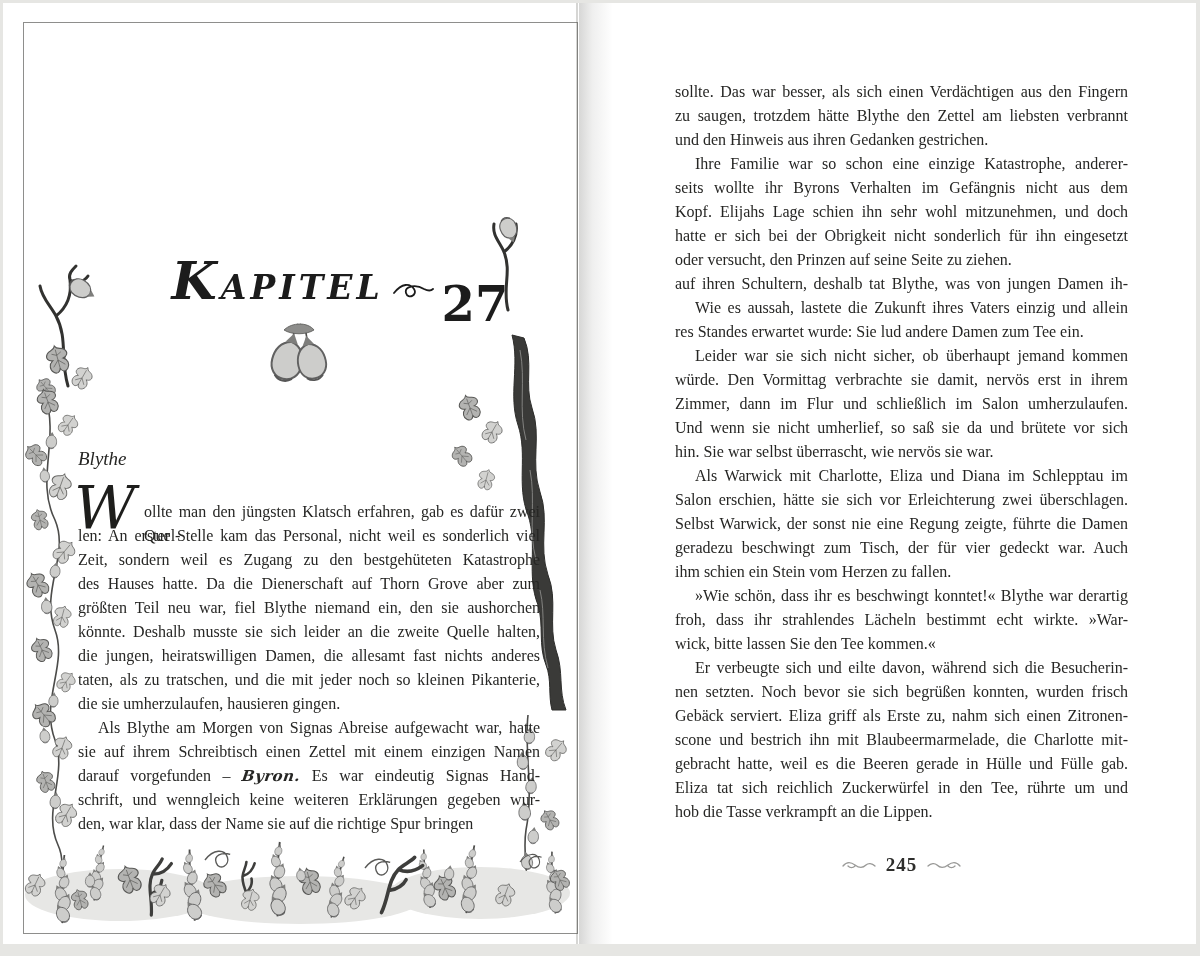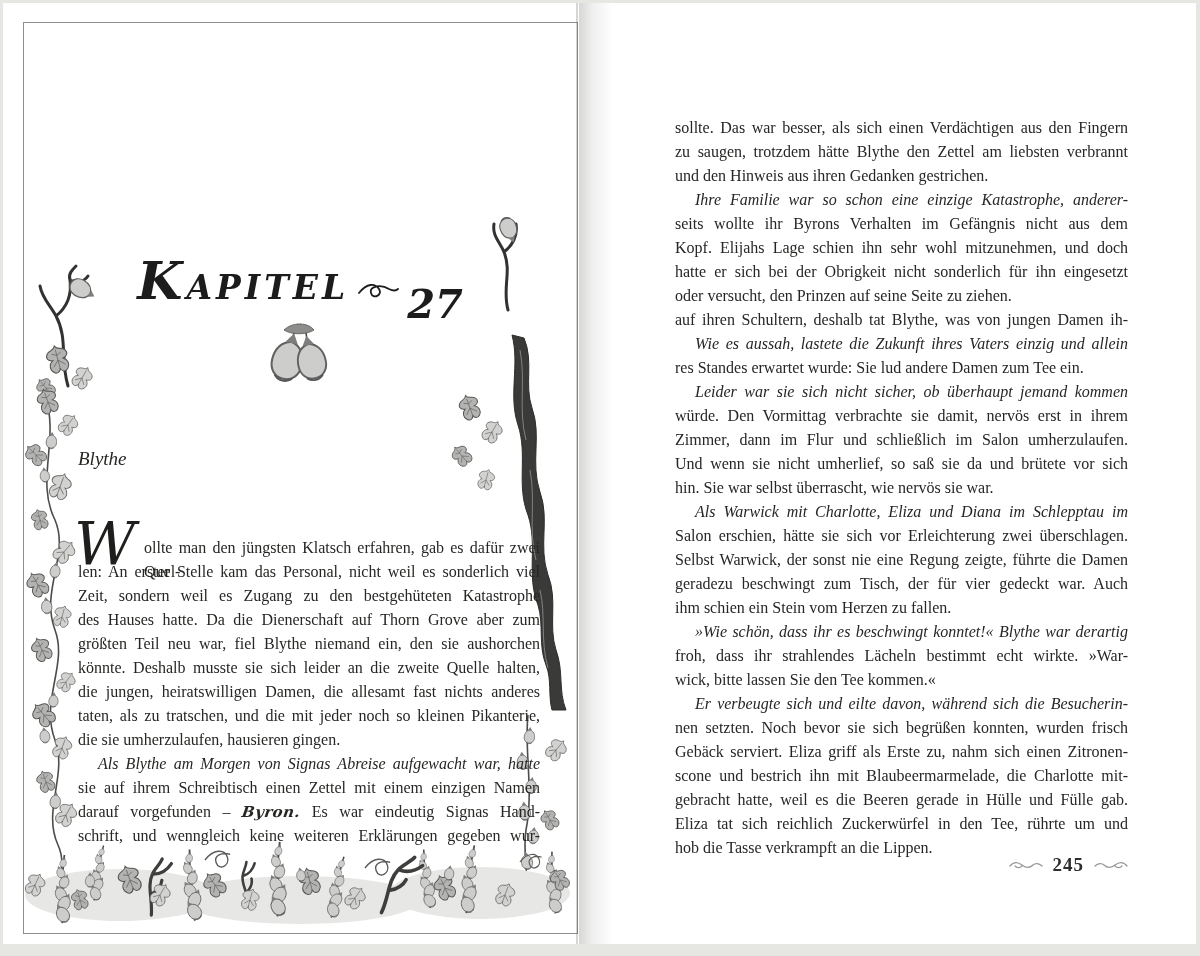--- a/index.html
+++ b/index.html
@@ -29,49 +29,49 @@
   .stem2 { stroke:#4c4c4a; stroke-width:1.6; fill:none; }
   .branchdark { stroke:#323230; stroke-width:3; fill:none; stroke-linecap:round; }
   .trunkfill { fill:#3a3a38; stroke:#2c2c2a; stroke-width:1; }
   .trunkline { stroke:#8a8a88; stroke-width:0.9; fill:none; }
   .soft { fill:#e7e7e5; }
   #twig path { stroke:#3e3e3c; stroke-width:2; fill:none; stroke-linecap:round; }
   #curl { stroke:#5a5a58; stroke-width:1; fill:none; }
   #spike .stem { stroke:#4c4c4a; stroke-width:1.6; fill:none; }
 
   
-  .chapter { position:absolute; left:23px; top:236px; width:554px; text-align:center; z-index:4; color:#1c1c1c; }
+  .chapter { position:absolute; left:23px; top:236px; width:554px; text-align:center; z-index:4; color:#1c1c1c;padding-left:40px; }
   .chapter .inner { display:inline-flex; align-items:center; gap:8px; }
   .chap-word { display:block; font-family:"DejaVu Serif",serif; font-style:italic; font-weight:700;
                text-transform:uppercase; font-size:33px; letter-spacing:4px; line-height:56px; }
   .chap-word::first-letter { font-size:52px; }
-  .chap-num { display:block; font-family:"DejaVu Serif",serif; font-style:italic; font-weight:700; font-size:40px; line-height:56px;margin-top:40px; }
+  .chap-num { display:block; font-family:"DejaVu Serif",serif; font-weight:700; font-size:48px; line-height:56px;margin-top:40px; }
   .chap-flourish { margin-top:14px; }
 
   .section-label { position:absolute; left:78px; top:448px; z-index:4;
                    font:italic 19px "Liberation Serif",serif; color:#262624; }
 
   
   .text-block { position:absolute; z-index:4; font-family:"Liberation Serif",serif;
-                font-size:16px; line-height:24px; color:#262624;margin-top:36px; }
+                font-size:16px; line-height:24px; color:#262624; }
   .text-left  { left:78px;  top:500px; width:462px; }
   .text-right { left:675px; top:80px;  width:453px; }
   .para { position:relative; }
   .line { height:24px; text-align:justify; text-align-last:justify; }
   .line.last { text-align-last:left; }
-  .line.indent { padding-left:20px;font-style:italic; }
+  .line.indent { padding-left:20px; }
   .line.dc { padding-left:66px; }
   .dropcap { position:absolute; left:-4px; top:-22px; z-index:1;
              font:italic 400 60px/1 "DejaVu Serif",serif; color:#1e1e1c; }
   .script { display:inline-block; transform:skewX(-8deg); font-family:"DejaVu Serif",serif;
             font-style:italic; font-weight:700; font-size:15px; letter-spacing:0.5px; }
 
   
   .pageno-row { position:absolute; left:675px; top:854px; width:453px; z-index:4;
-                display:flex; justify-content:flex-end; align-items:center; gap:10px; }
+                display:flex; justify-content:center; align-items:center; gap:10px; }
   .pageno { font:700 19px "Liberation Serif",serif; letter-spacing:1px; color:#2e2e2c; }
   .flr path { stroke:#9a9a98; stroke-width:1.3; fill:none; stroke-linecap:round; }
 </style>
 </head>
 <body>
 
 <div class="photo">
   <div class="spread"></div>
 
   <div class="frame"></div>
@@ -226,20 +226,21 @@
         <div class="line">könnte. Deshalb musste sie sich leider an die zweite Quelle halten,</div>
         <div class="line">die jungen, heiratswilligen Damen, die allesamt fast nichts anderes</div>
         <div class="line">taten, als zu tratschen, und die mit jeder noch so kleinen Pikanterie,</div>
         <div class="line last">die sie umherzulaufen, hausieren gingen.</div>
       </div>
       <div class="para">
         <div class="line indent">Als Blythe am Morgen von Signas Abreise aufgewacht war, hatte</div>
         <div class="line">sie auf ihrem Schreibtisch einen Zettel mit einem einzigen Namen</div>
         <div class="line">darauf vorgefunden – <span class="script">Byron.</span> Es war eindeutig Signas Hand-</div>
         <div class="line">schrift, und wenngleich keine weiteren Erklärungen gegeben wur-</div>
+        <div class="line last">den, war klar, dass der Name sie auf die richtige Spur bringen</div>
       </div>
     </div>
   <div class="text-block text-right">
       <div class="para">
         <div class="line">sollte. Das war besser, als sich einen Verdächtigen aus den Fingern</div>
         <div class="line">zu saugen, trotzdem hätte Blythe den Zettel am liebsten verbrannt</div>
         <div class="line last">und den Hinweis aus ihren Gedanken gestrichen.</div>
       </div>
       <div class="para">
         <div class="line indent">Ihre Familie war so schon eine einzige Katastrophe, anderer-</div>

